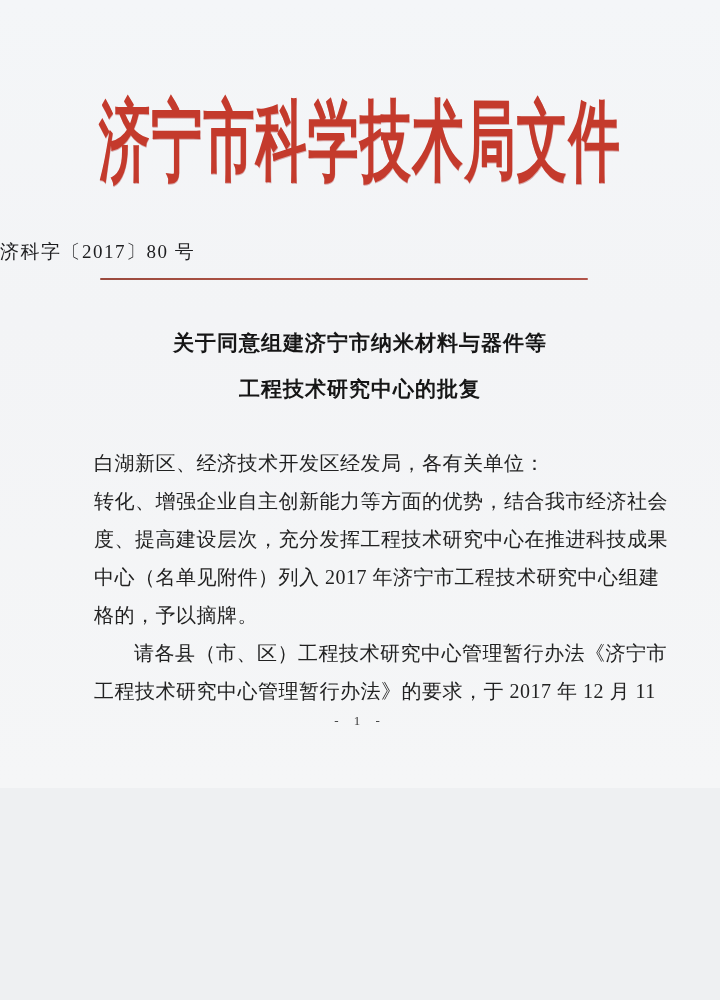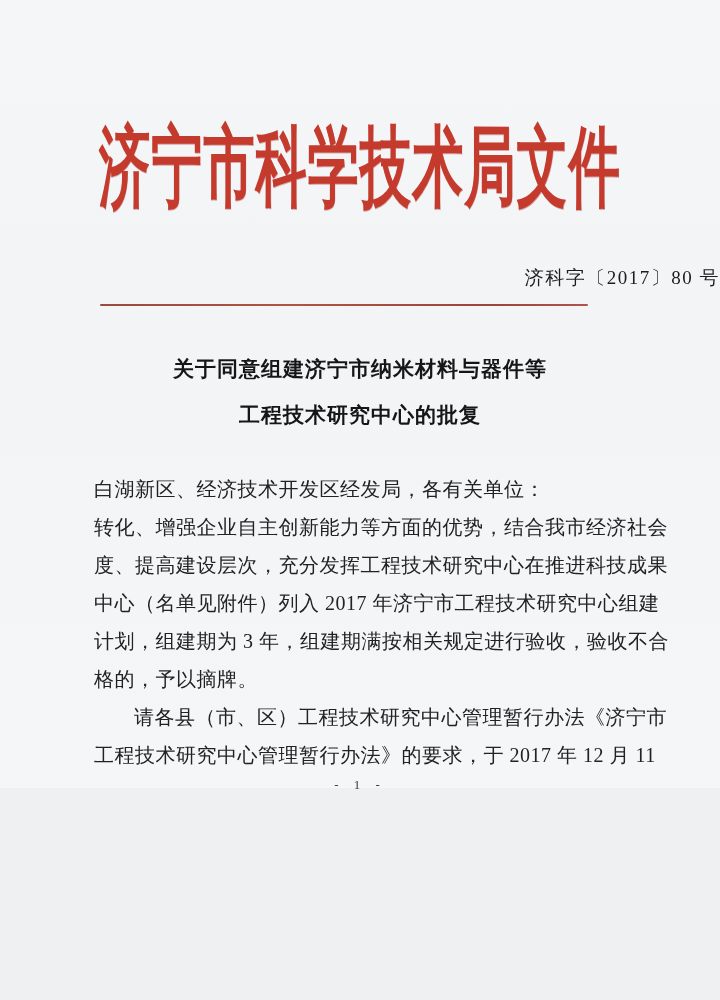--- a/index.html
+++ b/index.html
@@ -12,21 +12,21 @@
     background: #eef0f2;
     font-family: "Liberation Serif", "DejaVu Serif", serif;
     overflow: hidden;
   }
   .scan-page {
     position: relative;
     width: 720px;
     height: 788px;
     background: linear-gradient(180deg, #f4f6f8 0%, #f3f4f6 40%, #f5f6f7 100%);
     box-sizing: border-box;
-    padding-top: 120px;
+    padding-top: 94px;
   }
   
   .red-header-wrap {
     width: 100%;
     height: 95px;
     display: flex;
     justify-content: center;
     align-items: center;
     overflow: visible;
   }
@@ -37,21 +37,21 @@
     color: #c43a2c;
     white-space: nowrap;
     transform: scaleX(0.58);
     transform-origin: center center;
     letter-spacing: 2px;
     text-shadow: 0.5px 0.5px 0 rgba(160,30,30,0.35);
   }
   
   .doc-number {
     margin-top: 50px;
-    text-align: right;
+    text-align: left;
     font-size: 19px;
     line-height: 26px;
     color: #1d1d1f;
     letter-spacing: 1.5px;
     font-weight: 500;
   }
   
   .red-divider {
     margin: 13px 0 0 100px;
     width: 488px;
@@ -119,21 +119,20 @@
     <span class="title-line">工程技术研究中心的批复</span>
   </div>
 
   <div class="doc-body">
 
     <div class="bline partial">白湖新区、经济技术开发区经发局，各有关单位：</div>
 
     <div class="bline">转化、增强企业自主创新能力等方面的优势，结合我市经济社会</div>
     <div class="bline">度、提高建设层次，充分发挥工程技术研究中心在推进科技成果</div>
     <div class="bline">中心（名单见附件）列入 2017 年济宁市工程技术研究中心组建</div>
-    <div class="bline">计划，组建期为 3 年，组建期满按相关规定进行验收，验收不合</div>
     <div class="bline partial">格的，予以摘牌。</div>
 
     <div class="bline indent">请各县（市、区）工程技术研究中心管理暂行办法《济宁市</div>
     <div class="bline">工程技术研究中心管理暂行办法》的要求，于 2017 年 12 月 11</div>
   </div>
 
   <div class="page-footer">- 1 -</div>
 
 </div>
 

